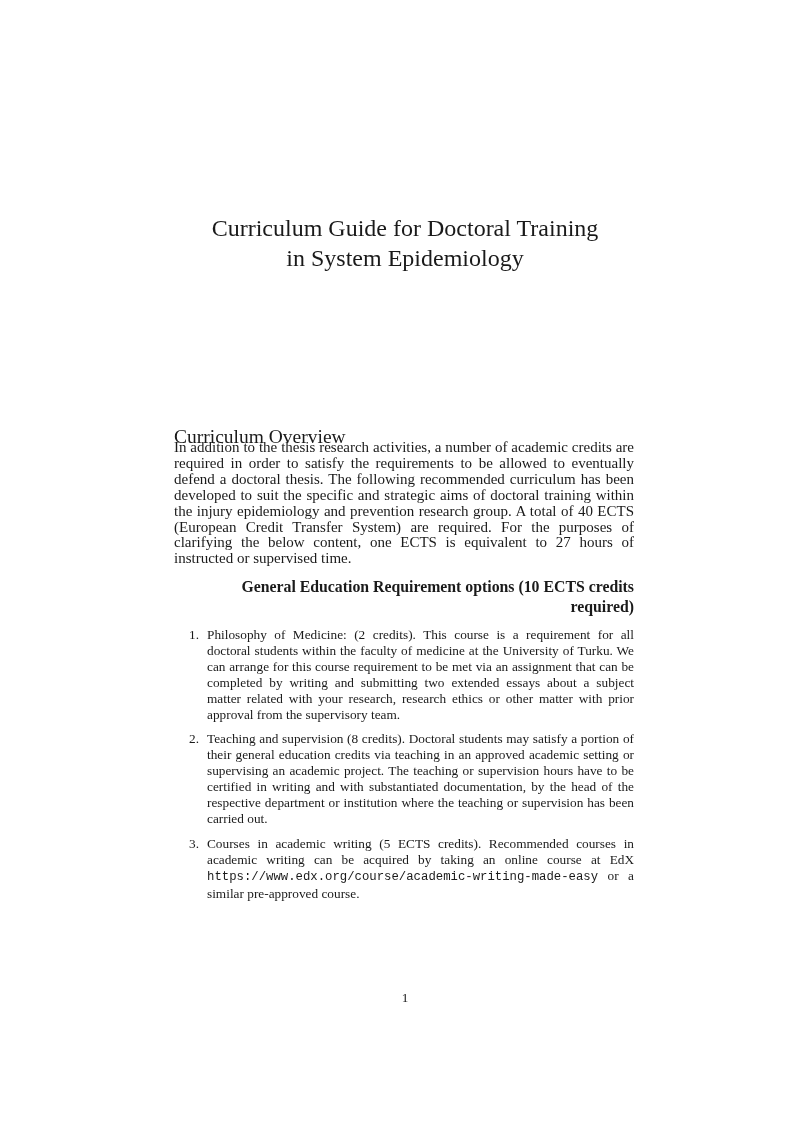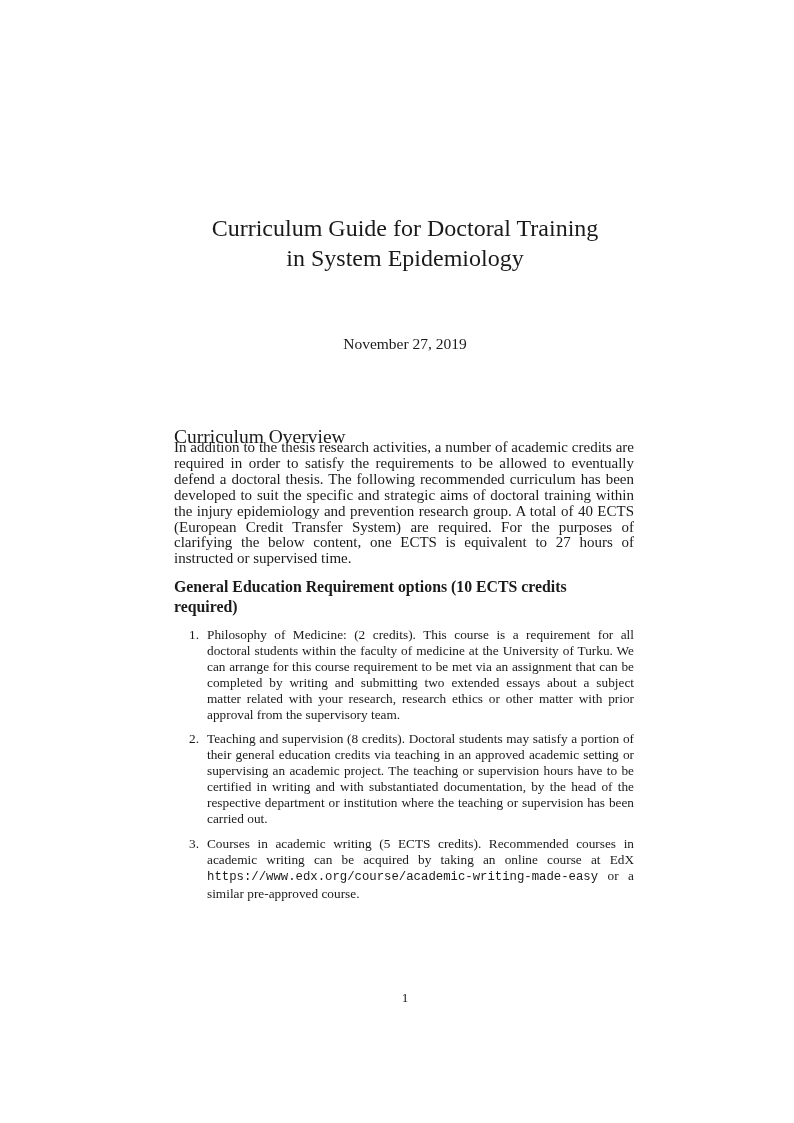--- a/index.html
+++ b/index.html
@@ -9,39 +9,38 @@
   .title { position: absolute; left: 150px; top: 213px; width: 494px; text-align: center;
            font-family: "Liberation Serif", serif; font-size: 24px; line-height: 30px; }
   .date { position: absolute; left: 150px; top: 335px; width: 494px; text-align: center;
           font-family: "Liberation Serif", serif; font-size: 15.5px; }
   .h1 { position: absolute; left: 166px; top: 397px; font-family: "Liberation Serif", serif;
         font-weight: normal; font-size: 19.5px; margin-top: 29px; }
   .para { position: absolute; left: 166px; width: 460px; font-family: "Liberation Serif", serif;
           font-size: 15px; line-height: 15.9px; text-align: justify; }
   .p1 { top: 440px; }
   .h2 { position: absolute; left: 166px; top: 577px; width: 460px; font-family: "Liberation Serif", serif;
-        font-weight: bold; font-size: 15.8px; line-height: 20px; }
+        font-weight: bold; font-size: 15.8px; line-height: 20px; text-align: right; }
   .list { position: absolute; left: 166px; top: 627px; width: 460px; margin: 0; padding: 0; list-style: none; }
   .item { position: relative; padding-left: 33px; font-family: "Liberation Serif", serif;
           font-size: 13.3px; line-height: 15.9px; text-align: justify; margin-bottom: 9px; }
   .num { position: absolute; left: 15px; top: 0; }
   .mono { font-family: "Liberation Mono", monospace; font-size: 12.3px; margin-top: 20px; }
   .pagenum { position: absolute; left: 0; width: 794px; top: 990px; text-align: center;
              font-family: "Liberation Serif", serif; font-size: 13.3px; }
 </style>
 </head>
 <body>
 
 <div class="page">
   <div class="title">
     <div>Curriculum Guide for Doctoral Training</div>
     <div>in System Epidemiology</div>
   </div>
 
-  <div class="date">November 27, 2019</div>
 
   <div class="h1">Curriculum Overview</div>
 
   <p class="para p1" style="margin:0">In addition to the thesis research activities, a number of academic credits are required in order to satisfy the requirements to be allowed to eventually defend a doctoral thesis. The following recommended curriculum has been developed to suit the specific and strategic aims of doctoral training within the injury epidemiology and prevention research group. A total of 40 ECTS (European Credit Transfer System) are required. For the purposes of clarifying the below content, one ECTS is equivalent to 27 hours of instructed or supervised time.</p>
 
   <div class="h2">General Education Requirement options (10 ECTS credits required)</div>
 
   <ol class="list">
     <li class="item">
       <span class="num">1.</span>

